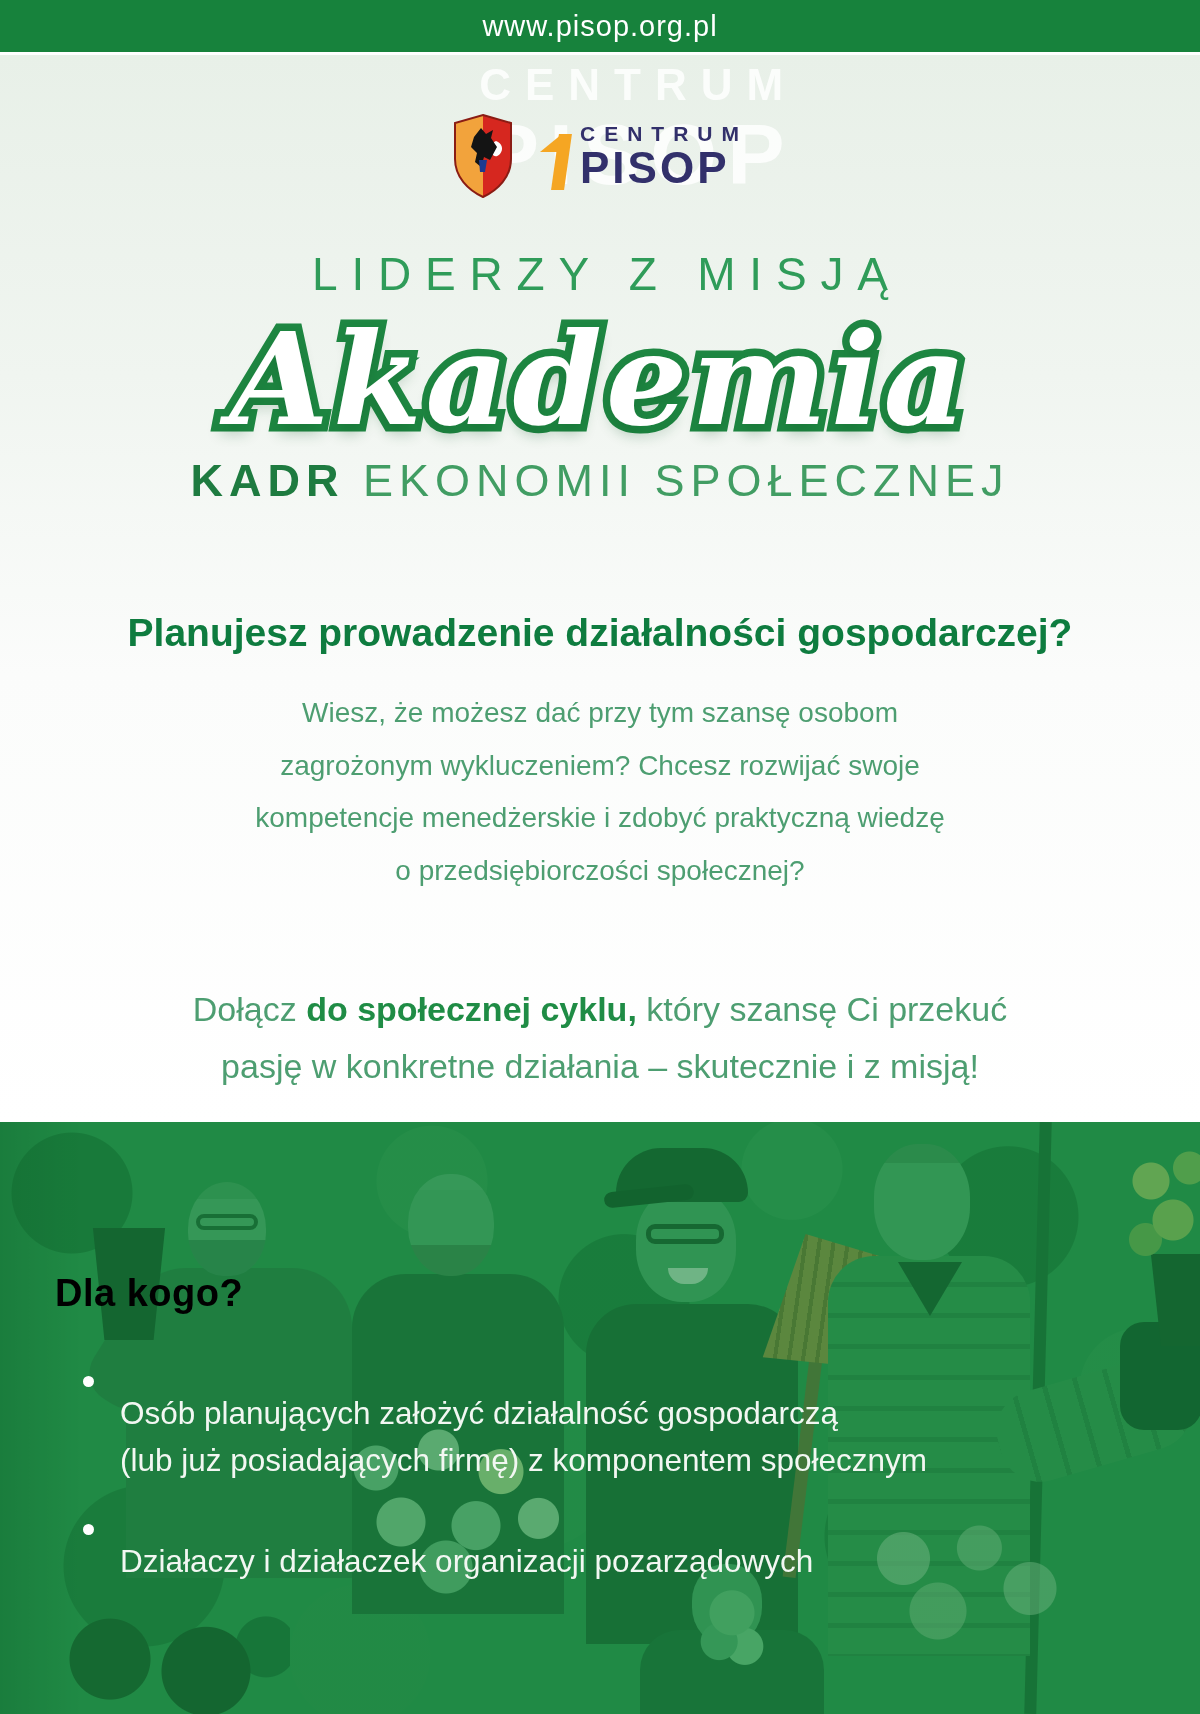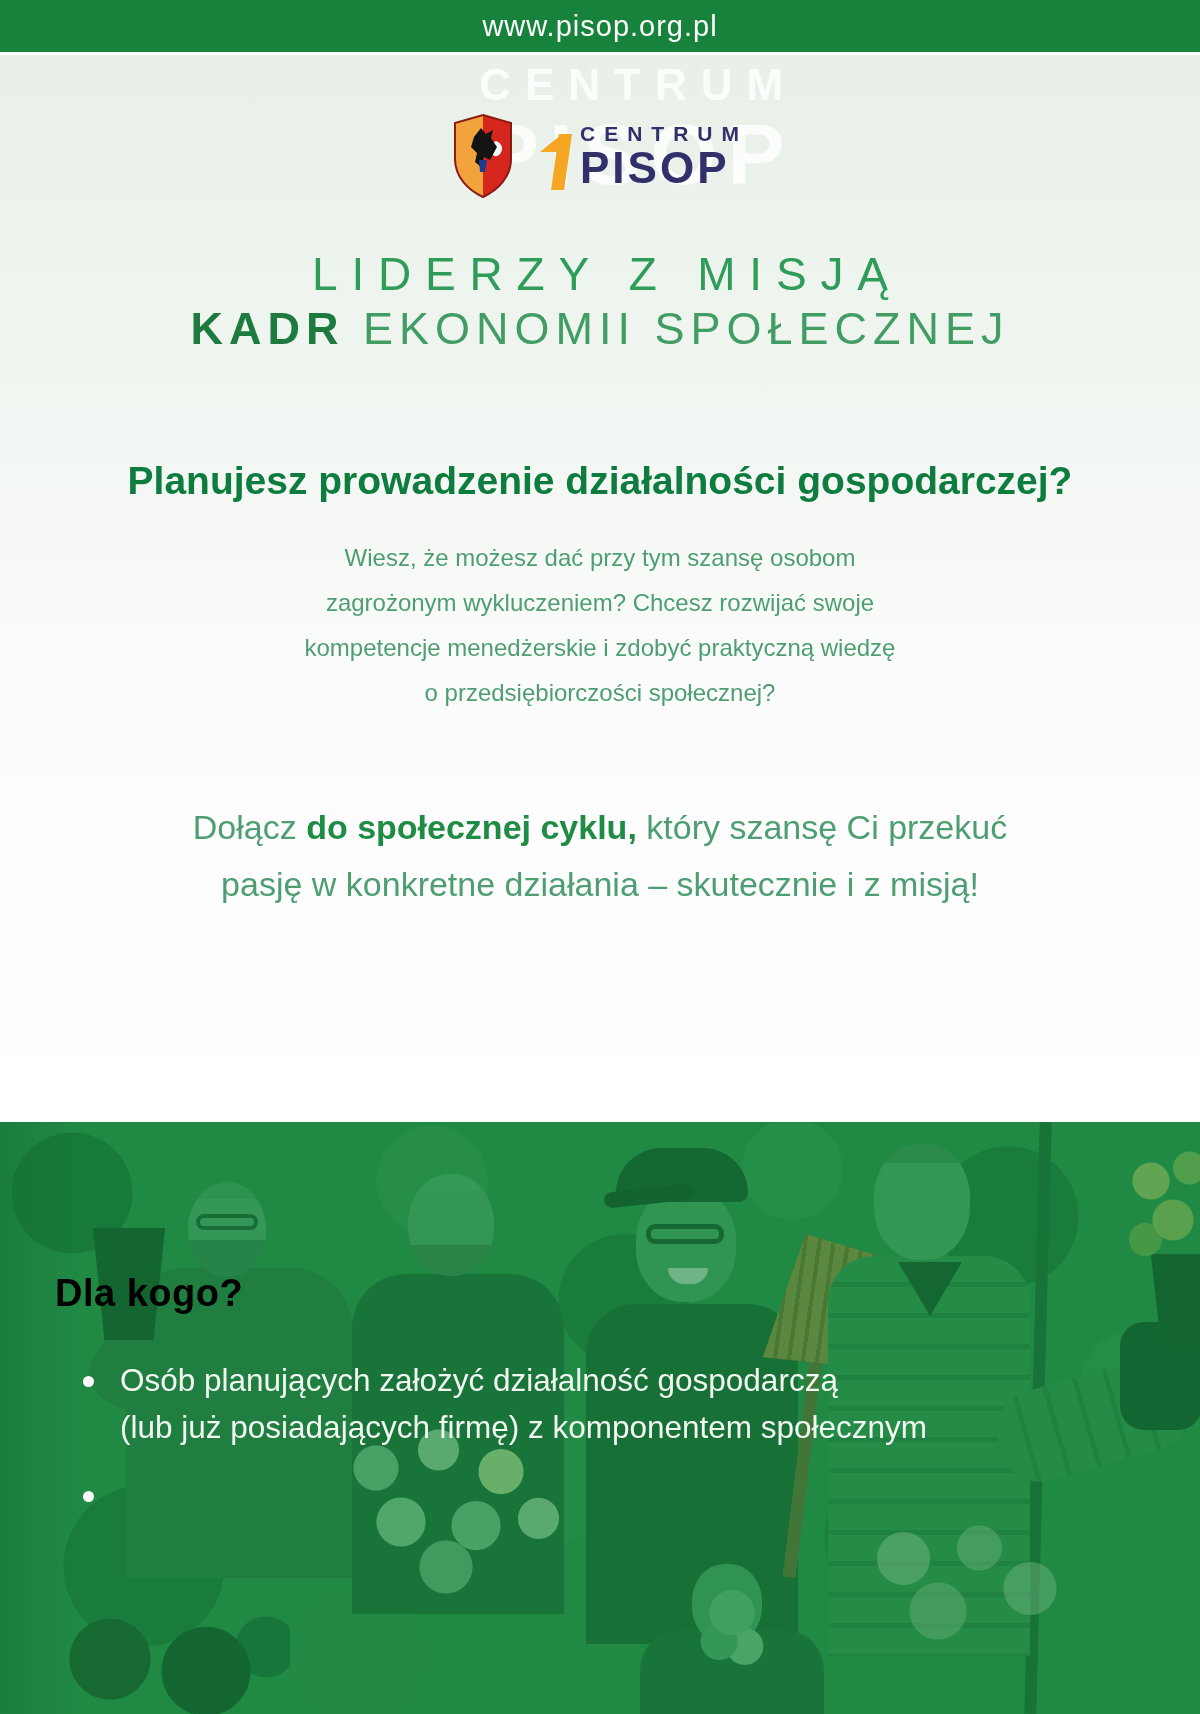--- a/index.html
+++ b/index.html
@@ -33,21 +33,21 @@
   .script-title { margin-top:6px; font-family:"DejaVu Serif", serif; font-style:italic; font-weight:bold;
     font-size:128px; line-height:1.14; color:#fff;
     -webkit-text-stroke:15px var(--brand-green); paint-order:stroke fill;
     text-shadow:0 9px 14px rgba(15,90,40,0.30); letter-spacing:4px; }
 
   .subtitle { margin-top:2px; font-size:45px; letter-spacing:6px; }
   .subtitle .sub-bold { color:var(--subtitle-bold-green); font-weight:bold; }
   .subtitle .sub-light { color:var(--subtitle-light-green); font-weight:300; }
 
   .headline { margin-top:104px; color:var(--headline-green); font-size:39px; font-weight:bold; }
-  .paragraph { margin-top:32px; color:var(--body-green); font-size:24px; line-height:1.88; white-space:pre-line; }
+  .paragraph { margin-top:32px; color:var(--body-green); font-size:28px; line-height:1.88; white-space:pre-line; }
   .cta { margin-top:26px; color:var(--body-green); font-size:34px; line-height:1.68; white-space:pre-line; }
   .cta .cta-bold { color:var(--cta-bold-green); font-weight:bold; }
 
   
   .photo { position:relative; height:592px; background:#2E8F4F; overflow:hidden; }
   .shape { position:absolute; }
   .foliage { inset:0;
     background:
       radial-gradient(circle at 6% 12%, rgba(12,74,32,.55) 0 60px, transparent 61px),
       radial-gradient(circle at 20% 40%, rgba(16,88,40,.45) 0 70px, transparent 71px),
@@ -129,21 +129,21 @@
         radial-gradient(circle at 80% 55%, rgba(222,236,212,.5) 0 26px, transparent 27px),
         radial-gradient(circle at 40% 70%, rgba(196,222,186,.5) 0 28px, transparent 29px); }
 
   .overlay { inset:0; background:var(--photo-overlay); }
 
   .photo-content { position:absolute; inset:0; z-index:5; padding:150px 55px 0 55px; }
   .audience-heading { color:#000000; font-size:38px; font-weight:bold; letter-spacing:0.5px; }
   .audience-list { list-style:none; margin-top:42px; }
   .audience-list li { display:flex; align-items:flex-start; margin-bottom:22px; color:#F2F7F2; }
   .dot { flex:0 0 auto; width:11px; height:11px; border-radius:50%; background:#fff; margin:19px 26px 0 28px; }
-  .li-text { font-size:31.5px; line-height:1.48; white-space:pre-line; font-weight:300; }
+  .li-text { font-size:31.5px; line-height:1.48; white-space:pre-line; font-weight:300;margin-top:33px; }
 </style>
 </head>
 <body>
 
 <div class="page">
 
   <div class="topbar">
     <span class="url">www.pisop.org.pl</span>
   </div>
 
@@ -169,20 +169,21 @@
           <div class="slash-bar"></div>
         </div>
         <div class="logo-lines">
           <div class="logo-centrum">CENTRUM</div>
           <div class="logo-pisop">PISOP</div>
         </div>
       </div>
     </div>
 
     <div class="tagline">LIDERZY Z MISJĄ</div>
+    <div class="script-title">Akademia</div>
     <div class="subtitle">
       <span class="sub-bold">KADR</span><span class="sub-light"> EKONOMII SPOŁECZNEJ</span>
     </div>
 
     <div class="headline">Planujesz prowadzenie działalności gospodarczej?</div>
     <div class="paragraph">Wiesz, że możesz dać przy tym szansę osobom
 zagrożonym wykluczeniem? Chcesz rozwijać swoje
 kompetencje menedżerskie i zdobyć praktyczną wiedzę
 o przedsiębiorczości społecznej?</div>
     <div class="cta">
@@ -235,18 +236,19 @@
     <div class="photo-content">
       <div class="audience-heading">Dla kogo?</div>
       <ul class="audience-list">
           <li>
           <span class="dot"></span>
           <span class="li-text">Osób planujących założyć działalność gospodarczą
 (lub już posiadających firmę) z komponentem społecznym</span>
         </li>
           <li>
           <span class="dot"></span>
+          <span class="li-text">Działaczy i działaczek organizacji pozarządowych</span>
         </li>
         </ul>
     </div>
   </div>
 
 </div>
 
 </body></html>

